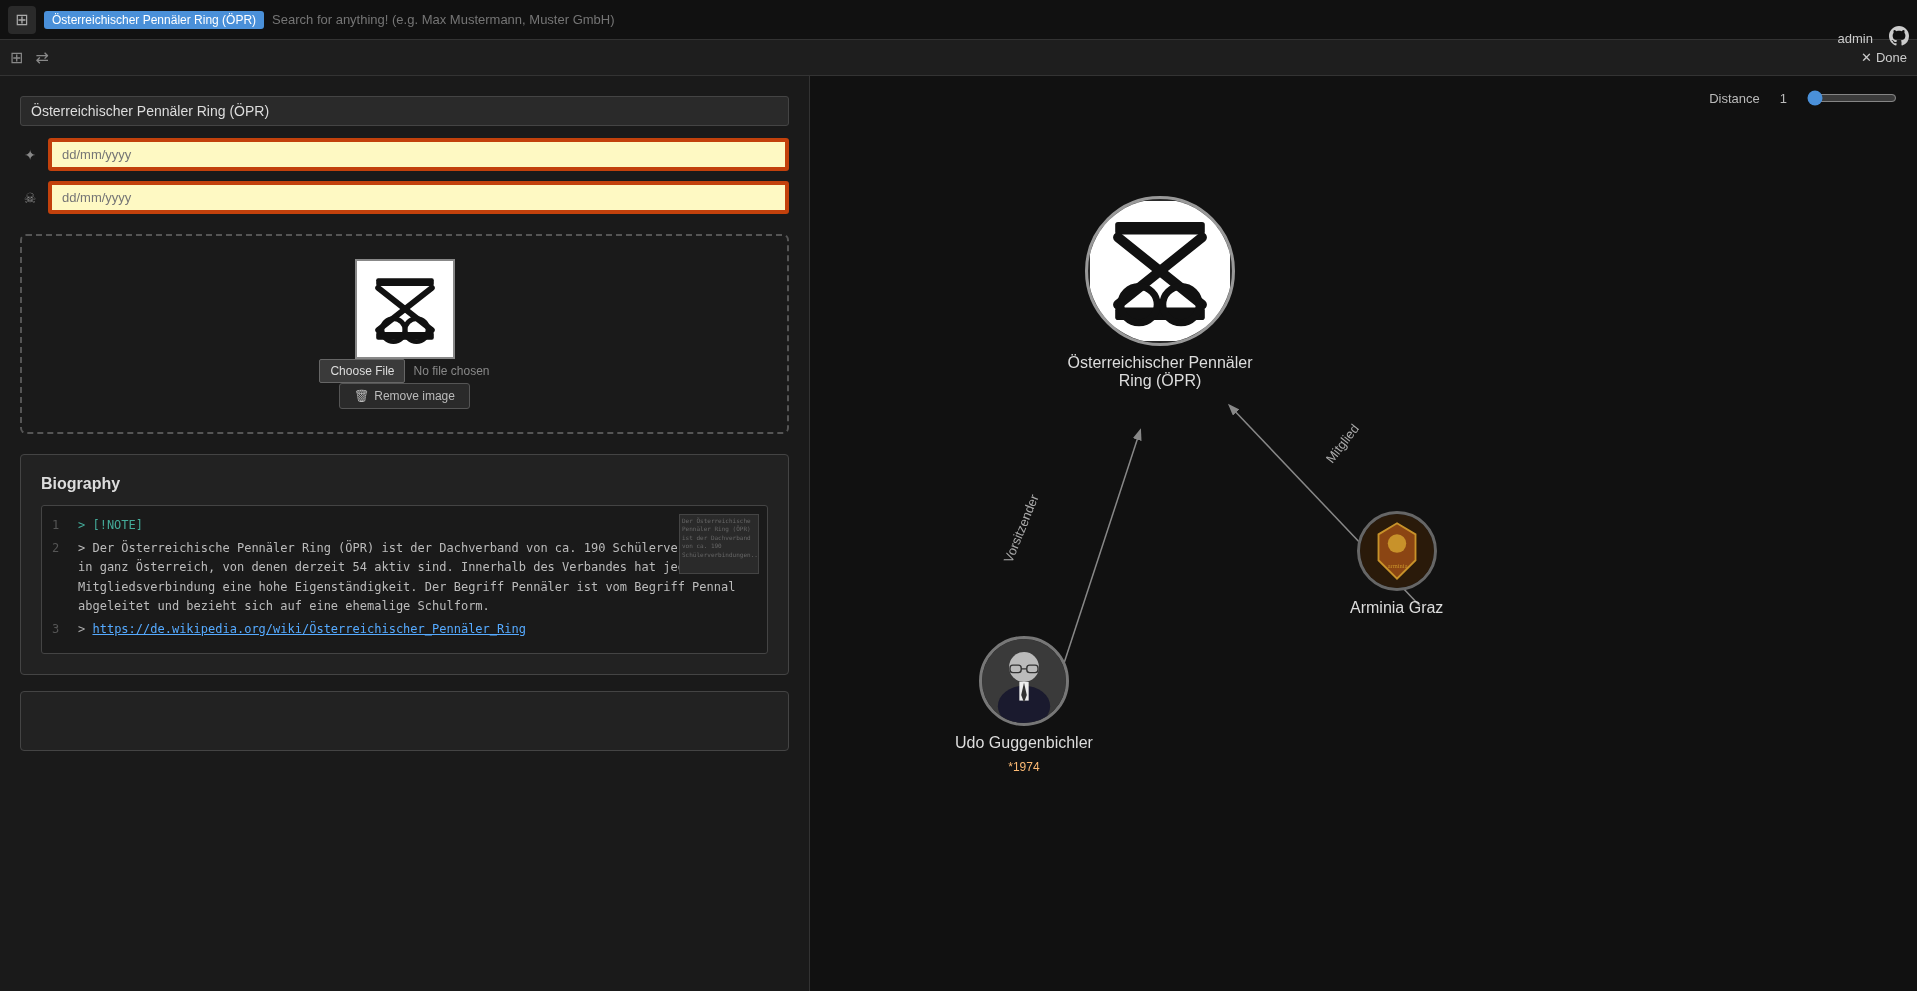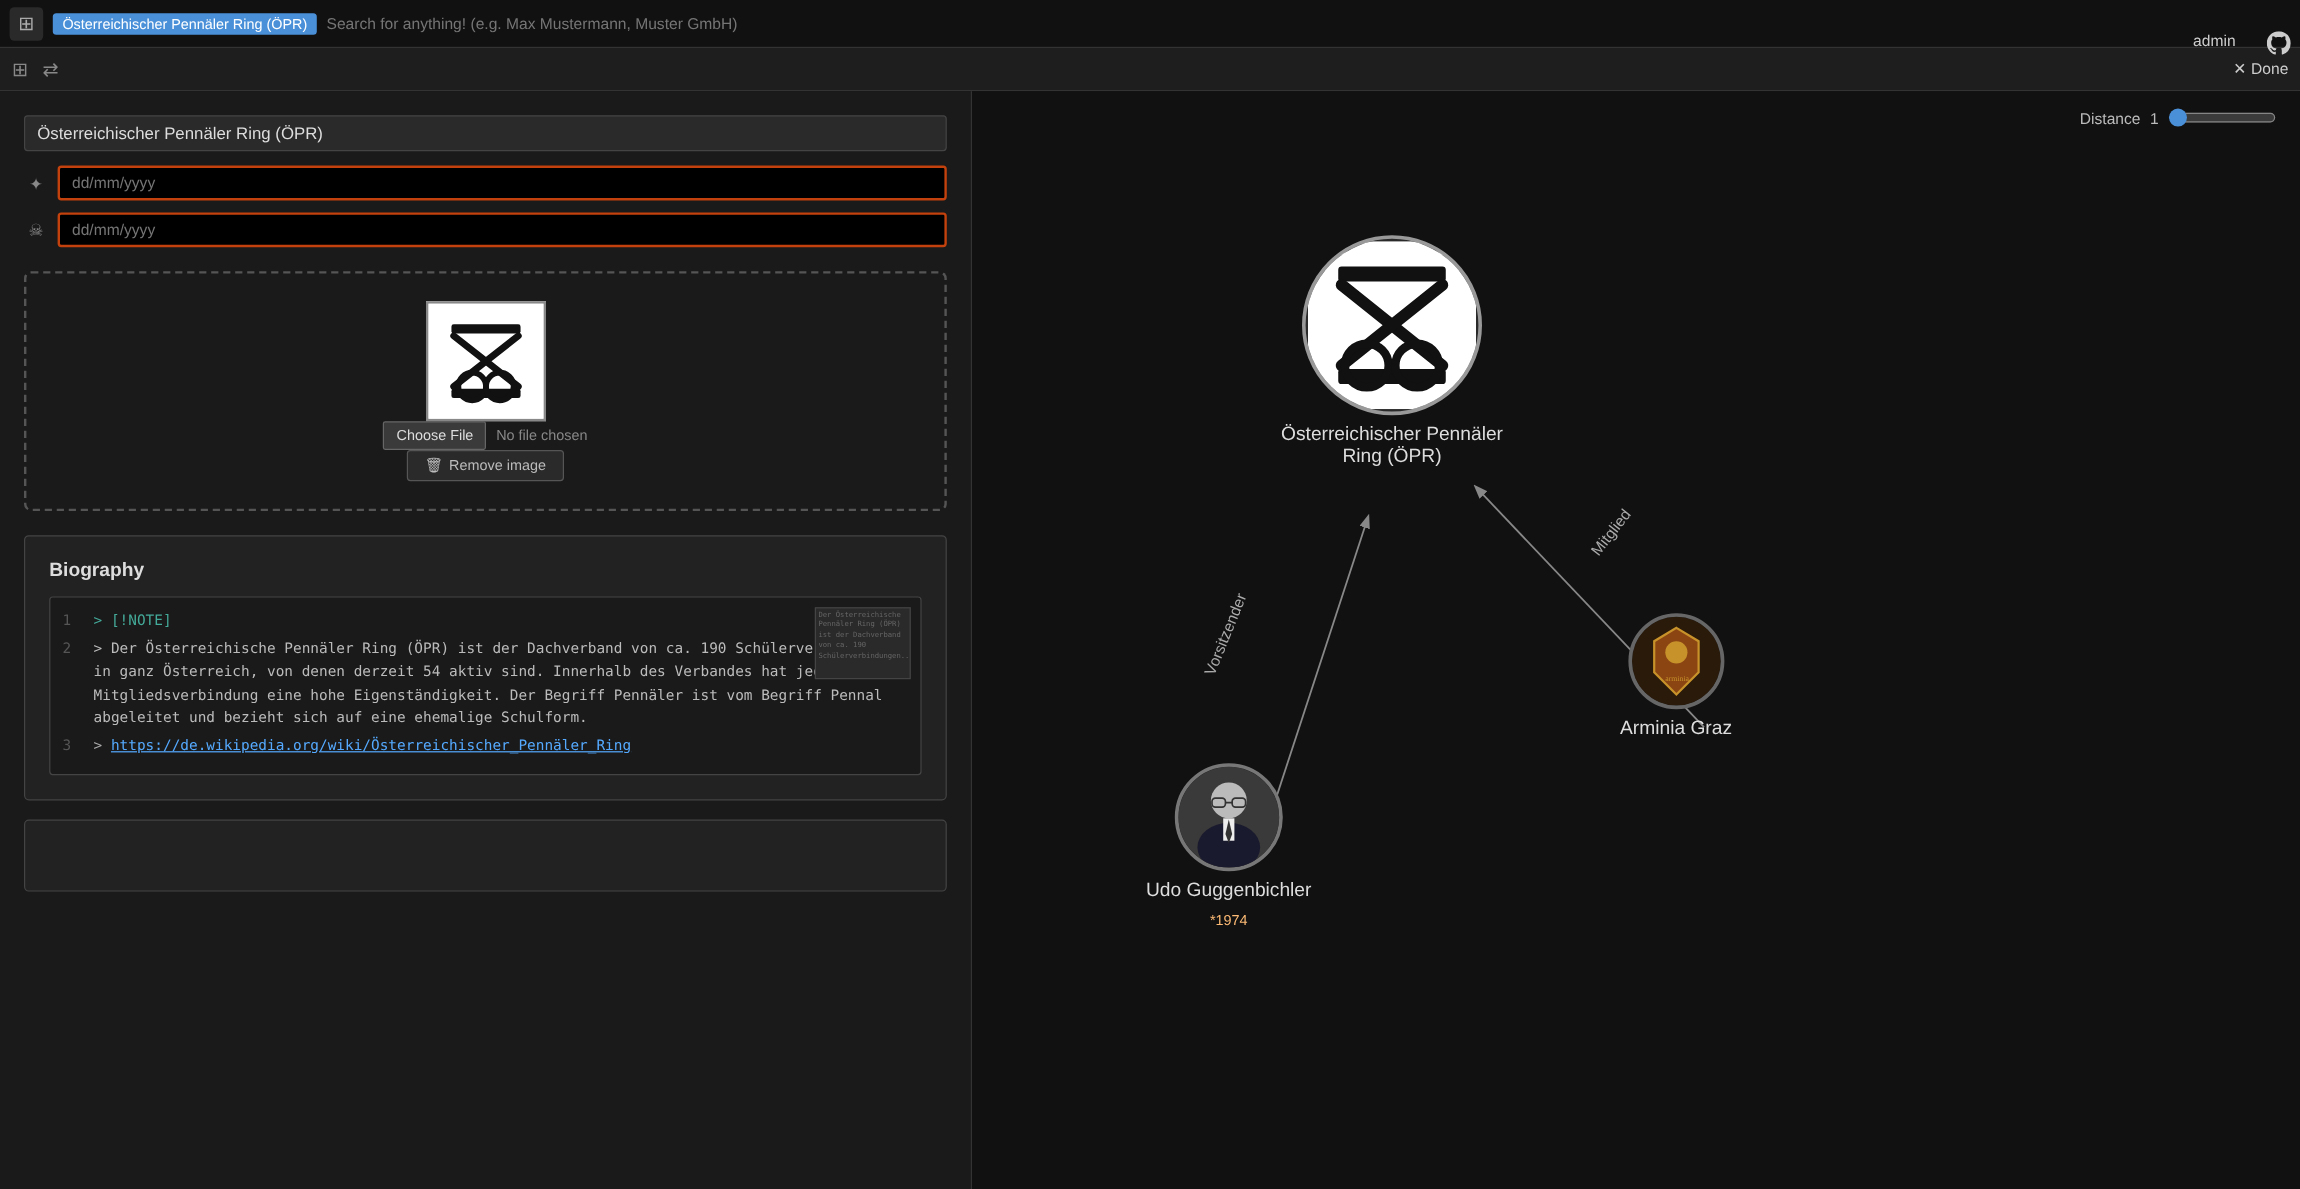--- a/index.html
+++ b/index.html
@@ -45,22 +45,22 @@
     #nav-search {
       flex: 1;
       background: transparent;
       border: none;
       outline: none;
       color: #888;
       font-size: 13px;
     }
     #nav-right {
       display: flex;
-      align-items: flex-start;
-      gap: 26px;
+      align-items: center;
+      gap: 16px;
       margin-left: auto;
       margin-top: 38px;
     }
     #nav-admin {
       color: #ccc;
       font-size: 13px;
     }
     #nav-github {
       color: #ccc;
       font-size: 18px;
@@ -127,22 +127,22 @@
       margin-bottom: 10px;
     }
     .date-icon {
       color: #888;
       font-size: 14px;
       width: 20px;
       text-align: center;
     }
     .date-input {
       flex: 1;
-      background: #000000;
-      border: 2px solid #c2410c;
+      background: #fef9c3;
+      border: 4px solid #c2410c;
       color: #888;
       padding: 5px 10px;
       font-size: 13px;
       border-radius: 3px;
     }
 
     
     #image-upload-area {
       border: 2px dashed #555;
       border-radius: 6px;
@@ -267,21 +267,21 @@
       background: #111;
       position: relative;
       overflow: hidden;
     }
     #distance-control {
       position: absolute;
       top: 14px;
       right: 20px;
       display: flex;
       align-items: center;
-      gap: 8px;
+      gap: 20px;
       color: #bbb;
       font-size: 13px;
     }
     #distance-slider {
       width: 90px;
       accent-color: #4a90d9;
     }
 
     
     #graph-canvas {

